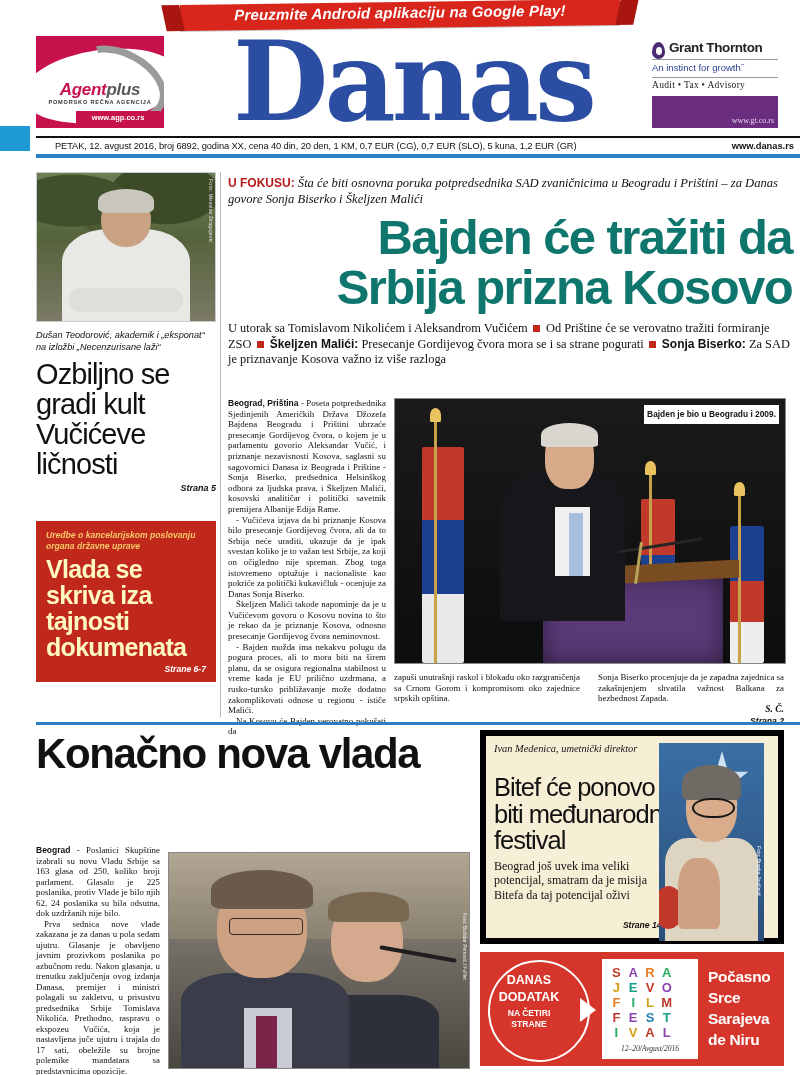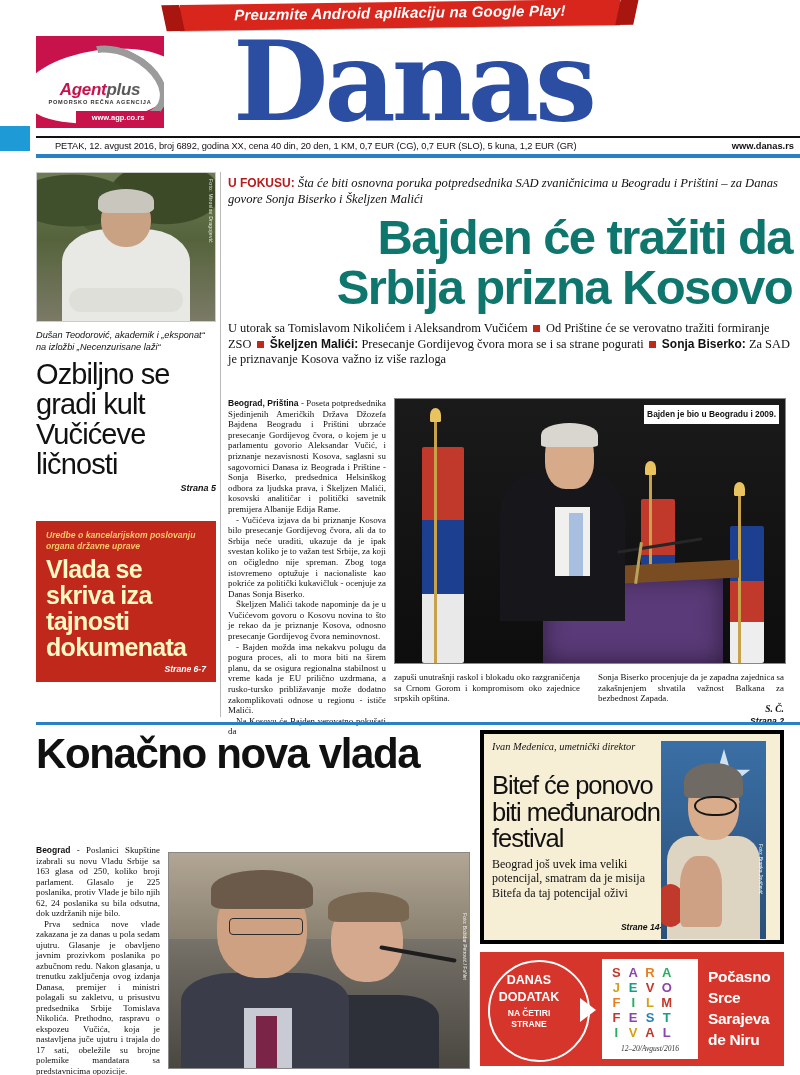--- a/index.html
+++ b/index.html
@@ -164,21 +164,21 @@
   .vp-glass{position:absolute;left:20%;top:30%;width:24%;height:7%;border:1.6px solid #2b2b2b;border-radius:4px;}
   .vp-head2{position:absolute;left:54%;top:22%;width:24%;height:38%;background:#d4a98d;border-radius:46%;}
   .vp-hair2{position:absolute;left:53%;top:18%;width:27%;height:14%;background:#7a6752;border-radius:50% 50% 14% 14%;}
   .vp-suit2{position:absolute;left:46%;bottom:0;width:44%;height:34%;background:#2d3039;border-radius:30% 30% 0 0;}
   .vp-mic{position:absolute;left:70%;top:46%;width:26%;height:4px;background:#1e1e1e;transform:rotate(10deg);border-radius:2px;}
   .vp-credit{position:absolute;right:1px;top:28%;font-size:5px;color:#eee;writing-mode:vertical-rl;
     font-family:"Liberation Sans",sans-serif;}
 
   
   .bitef{position:absolute;left:480px;top:730px;width:304px;height:214px;background:#f7eed6;
-    border:4px solid #000000;padding:7px 8px;box-sizing:border-box;}
+    border:6px solid #000000;padding:7px 8px;box-sizing:border-box;}
   .bt-kick{font-family:"Liberation Serif",serif;font-size:10.4px;font-style:italic;color:#111;}
   .bt-head{margin-top:20px;width:175px;font-family:"Liberation Sans",sans-serif;font-size:25.5px;line-height:26.5px;
     letter-spacing:-1px;color:#111;}
   .bt-sub{margin-top:5px;width:178px;font-family:"Liberation Serif",serif;font-size:12px;line-height:14.5px;color:#111;}
   .bt-strana{position:absolute;left:120px;bottom:8px;width:68px;text-align:right;
     font-family:"Liberation Sans",sans-serif;font-size:8.6px;font-weight:bold;font-style:italic;}
   .bt-photo{position:absolute;right:14px;top:7px;width:105px;height:198px;overflow:hidden;background:#2e5a8a;}
   .bt-bg{position:absolute;inset:0;background:linear-gradient(180deg,#3a6fa5,#2b4f79);}
   .bt-star{position:absolute;left:34%;top:4%;width:52%;height:30%;background:#cfe2f2;
     clip-path:polygon(50% 0%,61% 35%,98% 35%,68% 57%,79% 91%,50% 70%,21% 91%,32% 57%,2% 35%,39% 35%);}
@@ -225,20 +225,31 @@
       <div class="ap-bg"></div>
       <div class="ap-swoosh"></div>
       <div class="ap-arc"></div>
       <div class="ap-name"><span>Agent</span><i>plus</i></div>
       <div class="ap-sub">POMORSKO REČNA AGENCIJA</div>
       <div class="ap-url">www.agp.co.rs</div>
     </div>
 
     <div class="danas">Danas</div>
 
+    <div class="gt">
+      <div class="gt-dot"></div>
+      <div class="gt-name">Grant Thornton</div>
+      <div class="gt-rule"></div>
+      <div class="gt-tag">An instinct for growth˝</div>
+      <div class="gt-rule2"></div>
+      <div class="gt-svc">Audit • Tax • Advisory</div>
+      <div class="gt-bar">
+        <span class="gt-url">www.gt.co.rs</span>
+      </div>
+    </div>
   </div>
 
   <div class="blue-sq"></div>
   <div class="dl-rule-top"></div>
   <div class="dl-dots"><i></i><i></i></div>
   <div class="dateline" style="padding-left:15px">PETAK, 12. avgust 2016, broj 6892, godina XX, cena 40 din, 20 den, 1 KM, 0,7 EUR (CG), 0,7 EUR (SLO), 5 kuna, 1,2 EUR (GR)</div>
   <div class="dl-site">www.danas.rs</div>
   <div class="dl-rule-bot"></div>
 
   <div class="lcol">

